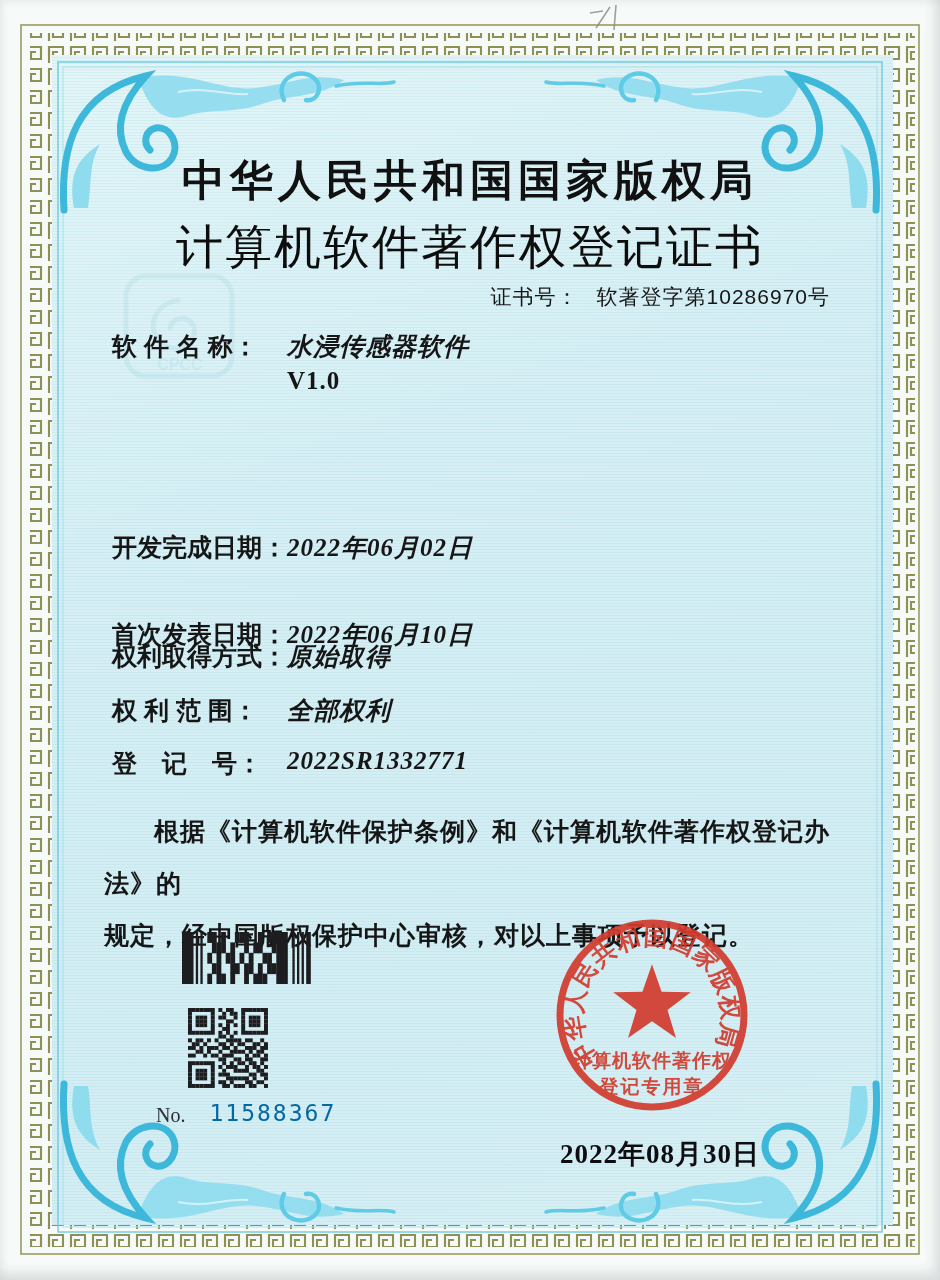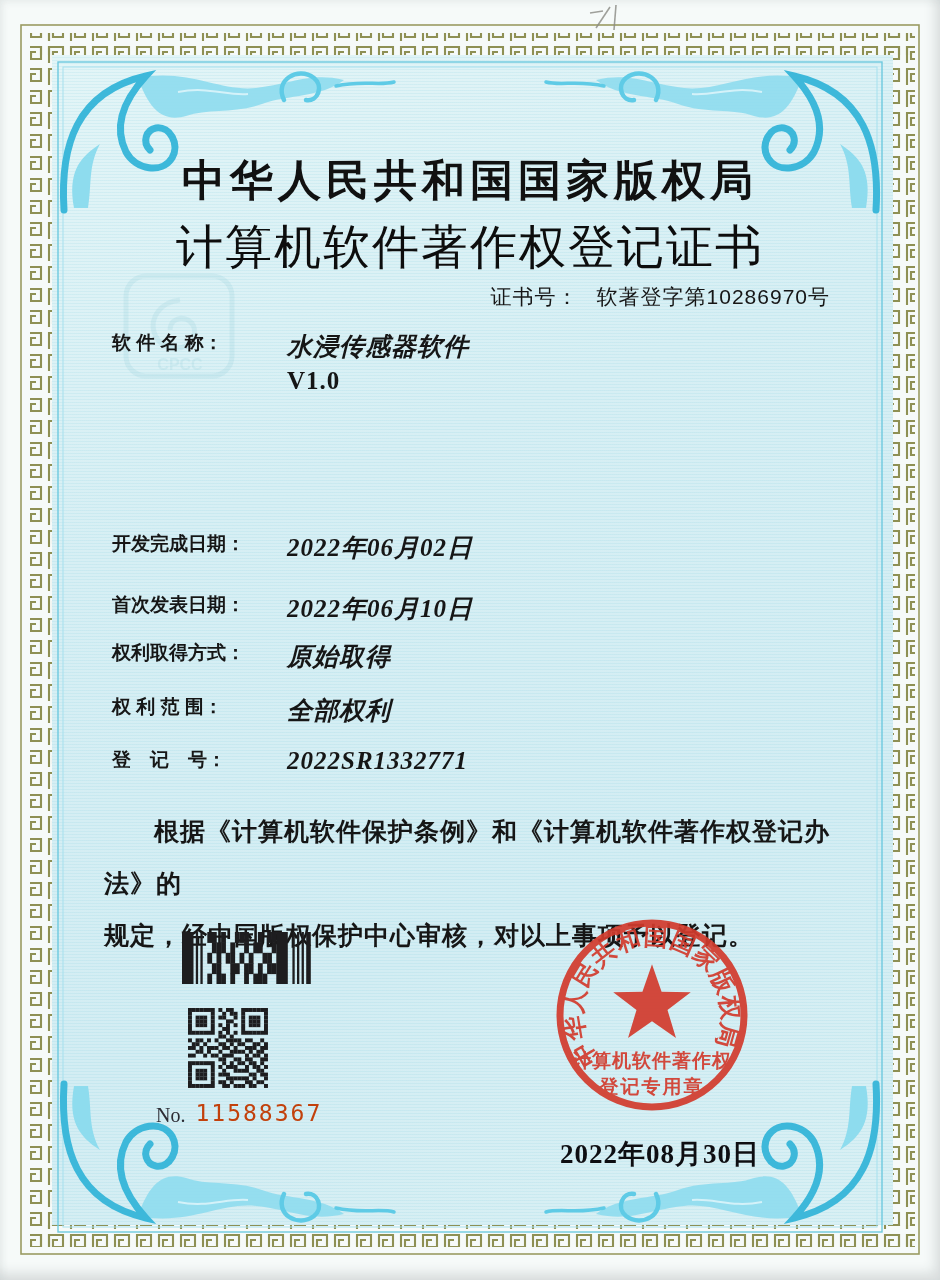--- a/index.html
+++ b/index.html
@@ -31,21 +31,21 @@
     font-size:47px; letter-spacing:2px; color:#0d0d0d;
   }
   .cert-no{
     position:absolute; top:283px; right:110px;
     font-size:21px; font-weight:normal; letter-spacing:1px;
   }
   .cert-no .gap{display:inline-block; width:18px;}
   .row{position:absolute; left:112px; height:32px; white-space:nowrap;}
   .row .label{
     display:inline-block; width:172px;
-    font-size:19px; font-weight:bold; letter-spacing:0px;
+    font-size:25px; font-weight:bold; letter-spacing:0px;
   }
   .row .value{
     position:absolute; left:175px;
     font-family:"Liberation Serif", serif; font-weight:700; font-size:25px; letter-spacing:1px;font-style:italic;
   }
   .value2{
     position:absolute; left:287px; top:367px;
     font-family:"Liberation Serif", serif; font-weight:700; font-size:25px; letter-spacing:1px;
   }
   .statement{
@@ -53,22 +53,22 @@
     font-family:"Liberation Serif", serif; font-weight:600;
     font-size:25px; line-height:52px; letter-spacing:1px;
   }
   .statement .l1{text-indent:2em;}
   .codes-svg{position:absolute;}
   .serial{position:absolute; left:156px; top:1100px; white-space:nowrap;}
   .serial .no{
     font-family:"Liberation Serif", serif; font-size:20px; color:#2c2c34;
   }
   .serial .num{
-    font-family:"DejaVu Sans Mono", monospace; font-size:23px; color:#c2410c;
-    letter-spacing:2px; margin-left:10px; vertical-align:1px;
+    font-family:"DejaVu Sans Mono", monospace; font-size:23px; color:#0369a1;
+    letter-spacing:2px; margin-left:24px; vertical-align:1px;
   }
   .seal-svg{position:absolute; left:512px; top:875px; opacity:.92;}
   .issue-date{
     position:absolute; left:560px; top:1104px;
     font-family:"Liberation Serif", serif; font-weight:bold;
     font-size:27px; letter-spacing:1px; color:#0e0e12;margin-top:32px;
   }
   .watermark{position:absolute; left:120px; top:270px; opacity:.5;}
 </style>
 </head>
@@ -135,21 +135,21 @@
     <span class="value" style="left:175px">水浸传感器软件</span>
   </div>
   <div class="value2">V1.0</div>
 
 
   <div class="row" style="top:531px">
     <span class="label">开发完成日期：</span>
     <span class="value" style="left:175px">2022年06月02日</span>
   </div>
 
-  <div class="row" style="top:592px">
+  <div class="row" style="top:618px">
     <span class="label">首次发表日期：</span>
     <span class="value" style="left:175px">2022年06月10日</span>
   </div>
 
   <div class="row" style="top:640px">
     <span class="label">权利取得方式：</span>
     <span class="value" style="left:175px">原始取得</span>
   </div>
 
   <div class="row" style="top:694px">

